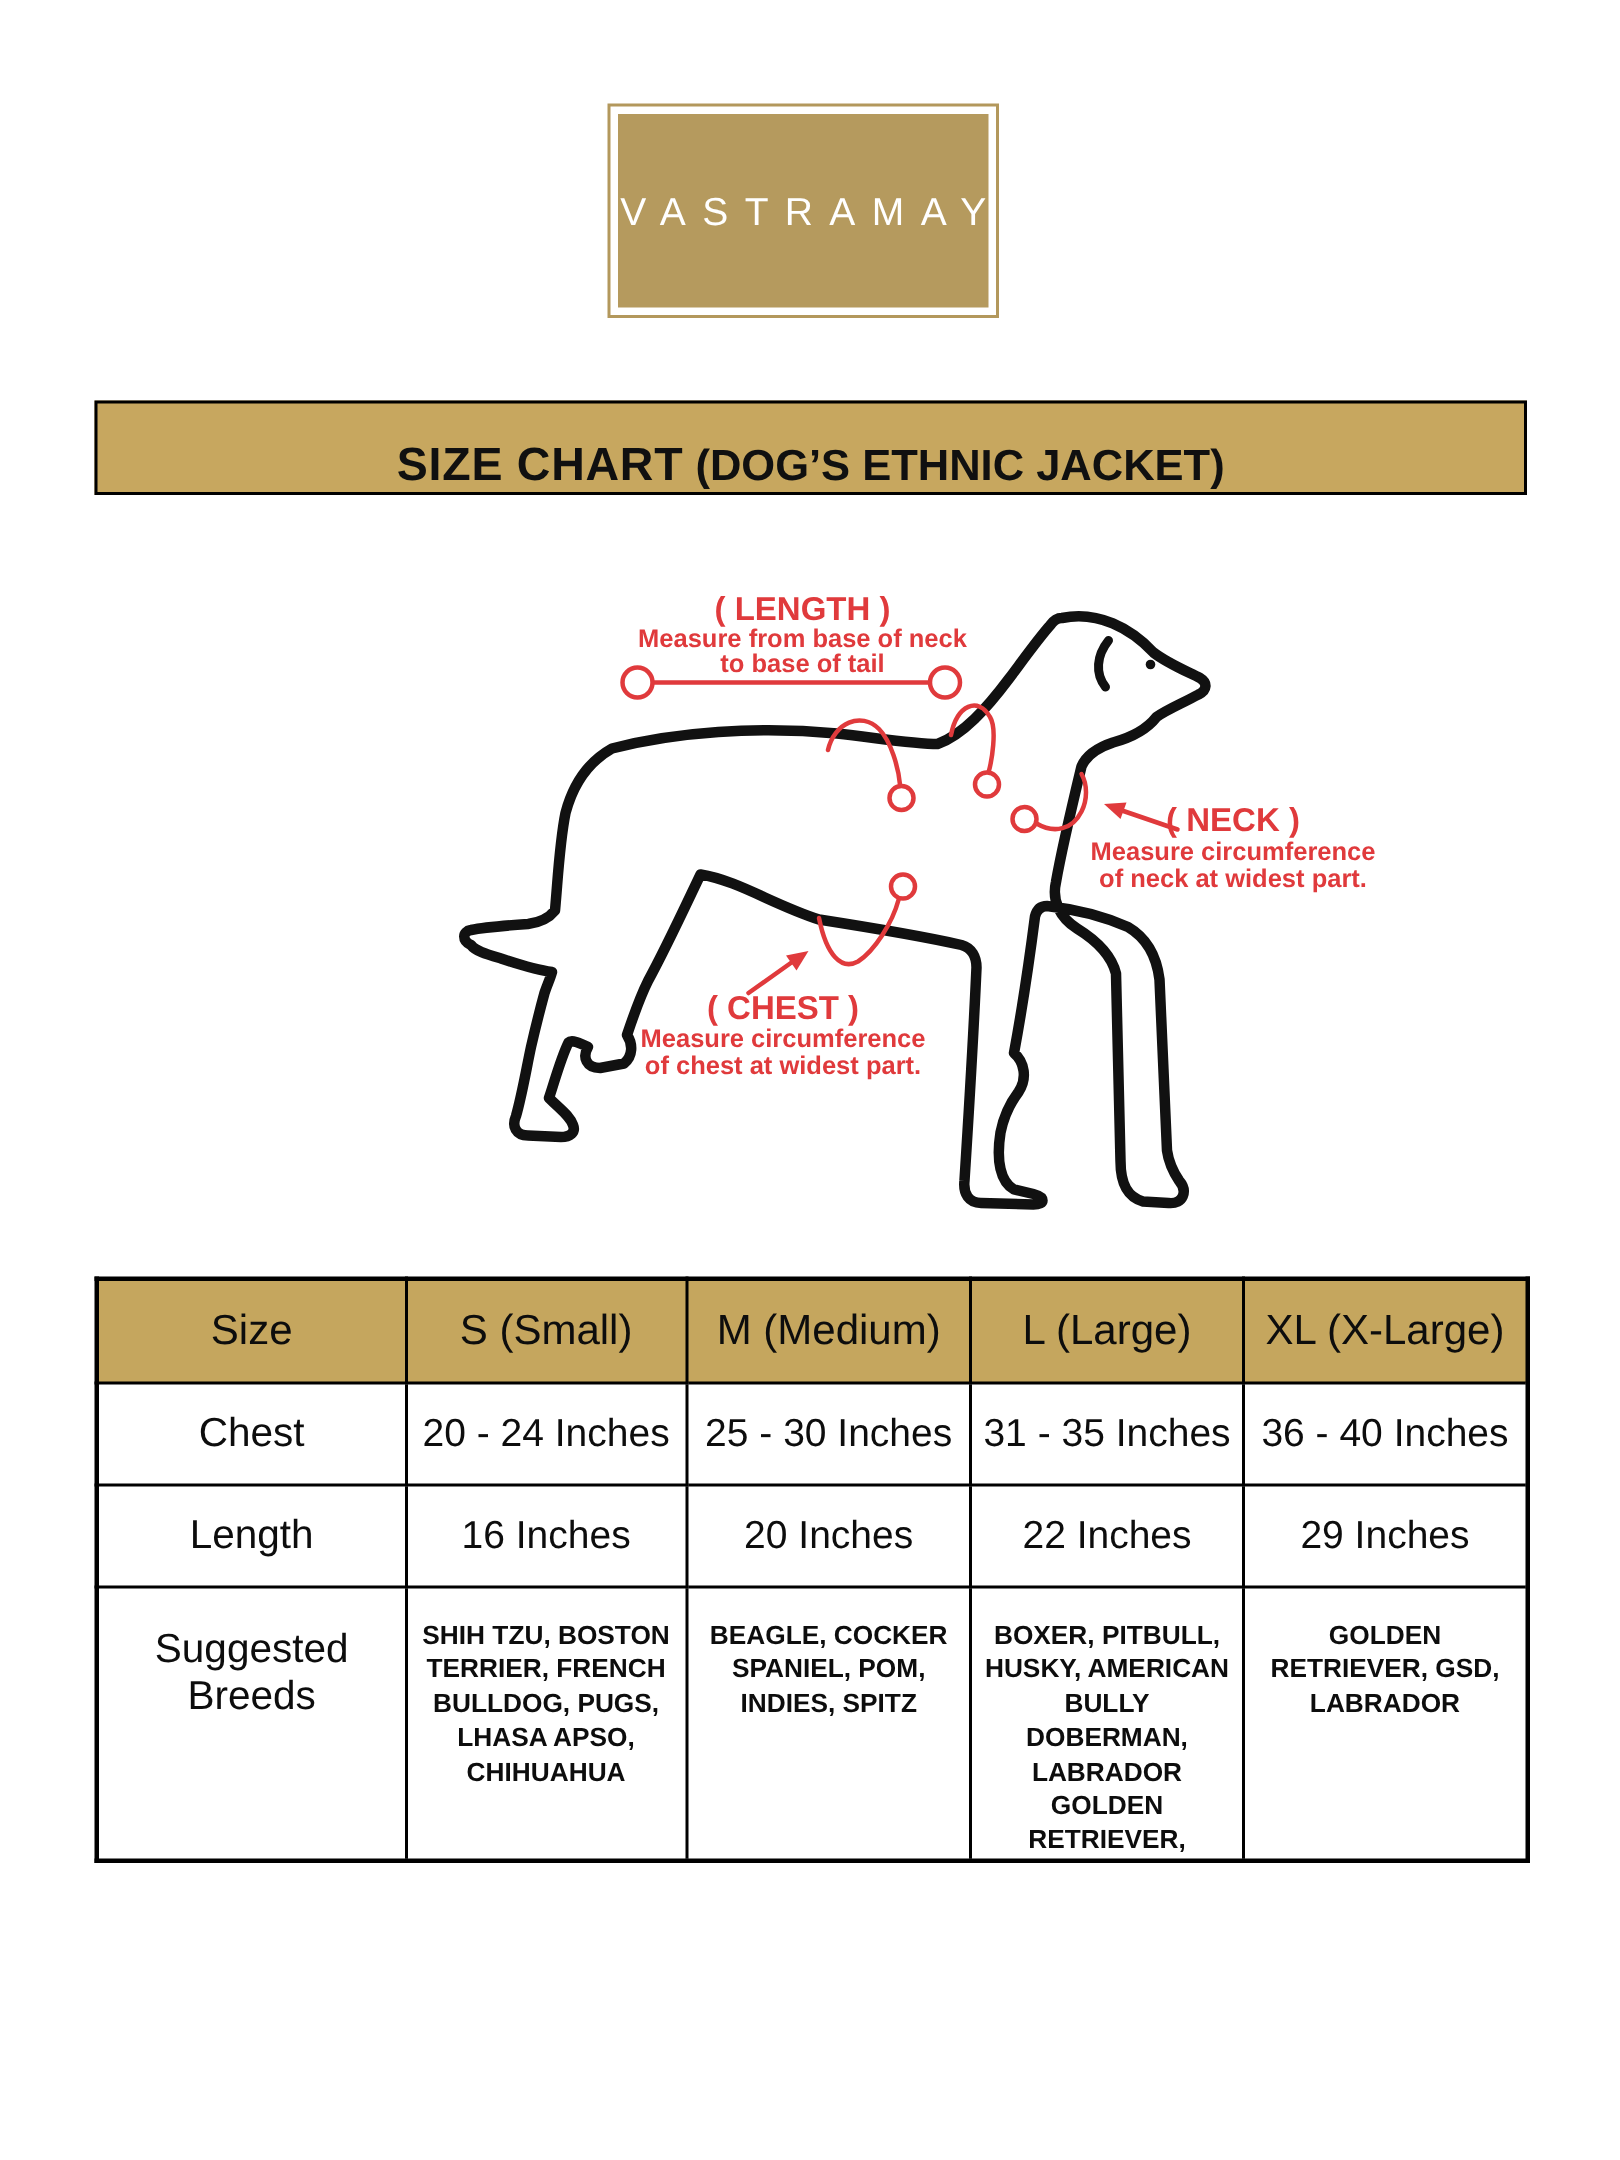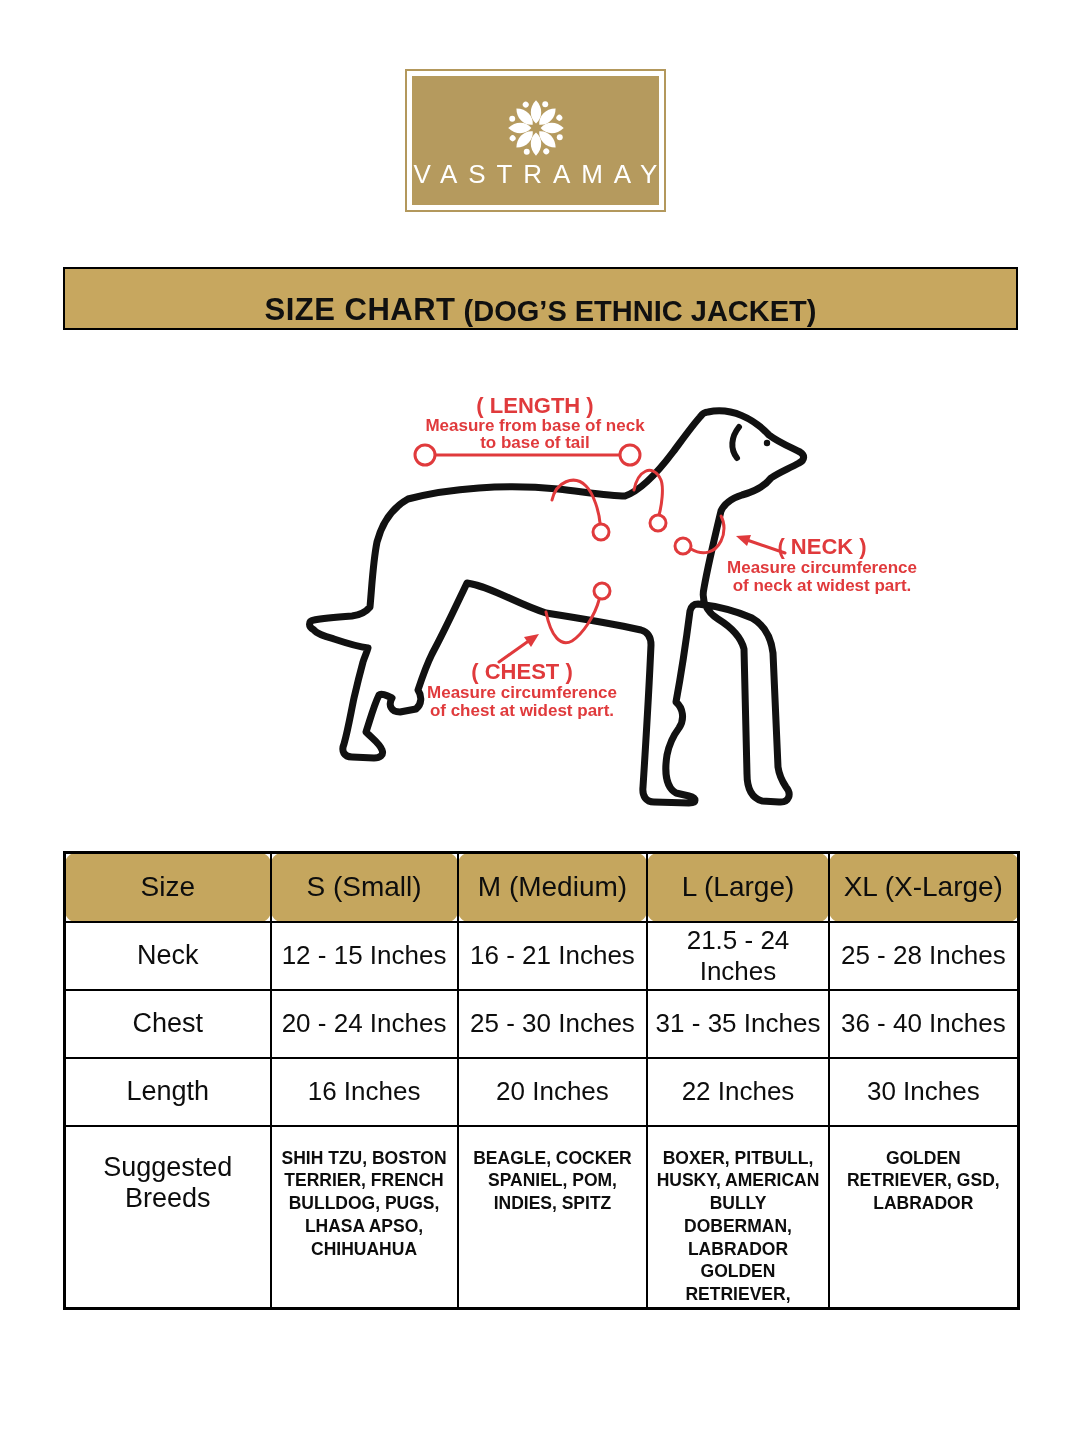--- a/index.html
+++ b/index.html
@@ -3,21 +3,21 @@
 <meta charset="utf-8">
 <style>
   html,body{margin:0;padding:0;background:#ffffff;}
   body{width:1080px;height:1440px;position:relative;font-family:"Liberation Sans",sans-serif;}
 
   
   .logo-box{
     position:absolute;left:405px;top:69px;width:261px;height:143px;
     border:2px solid #b3985c;background:#ffffff;box-sizing:border-box;padding:5px;
   }
-  .logo-inner{width:100%;height:100%;background:#b59a5e;display:flex;flex-direction:column;
+  .logo-inner{width:100%;height:100%;background:#b59a5e;display:flex;
     align-items:center;justify-content:center;gap:0;}
   .brand-name{color:#ffffff;font-size:26px;font-weight:400;letter-spacing:0.42em;
     text-indent:0.42em;line-height:1;}
 
   
   .banner{
     position:absolute;left:63px;top:267px;width:955px;height:63px;box-sizing:border-box;
     background:#c7a75f;border:2px solid #000;display:flex;align-items:flex-end;justify-content:center;
     color:#101010;white-space:pre;
   }
@@ -28,21 +28,21 @@
   .diagram{position:absolute;left:280px;top:390px;width:680px;height:440px;}
   .red-t{fill:#e03a3c;font-family:"Liberation Sans",sans-serif;font-weight:bold;}
 
   
   table.size-table{
     position:absolute;left:63px;top:851px;width:957px;border-collapse:collapse;
     table-layout:fixed;border:3px solid #000;
   }
   .size-table td,.size-table th{border:2px solid #000;text-align:center;vertical-align:middle;
     color:#0d0d0d;box-sizing:border-box;}
-  .size-table th{background:#c5a65e;font-weight:400;font-size:28px;height:69px;border-radius:11px;}
+  .size-table th{background:#c5a65e;font-weight:400;font-size:28px;height:69px;}
   .row-h{height:68px;}
   .lbl{font-size:27px;}
   .val{font-size:26px;}
   .breeds-row td{height:170px;vertical-align:top;padding-top:20px;}
   .breeds-row .lbl{padding-top:25px;}
   .breed{font-size:17.5px;font-weight:bold;line-height:1.3;padding-left:6px;padding-right:6px;}
 </style>
 </head>
 <body>
 
@@ -191,39 +191,32 @@
   </colgroup>
   <tbody>
       <tr>
     <th>Size</th>
     <th>S (Small)</th>
     <th>M (Medium)</th>
     <th>L (Large)</th>
     <th>XL (X-Large)</th>
   </tr>
   <tr class="row-h">
-    <td class="lbl">Neck</td>
-    <td class="val">12 - 15 Inches</td>
-    <td class="val">16 - 21 Inches</td>
-    <td class="val">21.5 - 24 Inches</td>
-    <td class="val">25 - 28 Inches</td>
-  </tr>
-  <tr class="row-h">
     <td class="lbl">Chest</td>
     <td class="val">20 - 24 Inches</td>
     <td class="val">25 - 30 Inches</td>
     <td class="val">31 - 35 Inches</td>
     <td class="val">36 - 40 Inches</td>
   </tr>
   <tr class="row-h">
     <td class="lbl">Length</td>
     <td class="val">16 Inches</td>
     <td class="val">20 Inches</td>
     <td class="val">22 Inches</td>
-    <td class="val">30 Inches</td>
+    <td class="val">29 Inches</td>
   </tr>
   <tr class="breeds-row">
     <td class="lbl">Suggested Breeds</td>
     <td class="breed">SHIH TZU, BOSTON TERRIER, FRENCH BULLDOG, PUGS, LHASA APSO, CHIHUAHUA</td>
     <td class="breed">BEAGLE, COCKER SPANIEL, POM, INDIES, SPITZ</td>
     <td class="breed">BOXER, PITBULL, HUSKY, AMERICAN BULLY DOBERMAN, LABRADOR GOLDEN RETRIEVER,</td>
     <td class="breed">GOLDEN RETRIEVER, GSD, LABRADOR</td>
   </tr>
 </tbody>
   </table>

